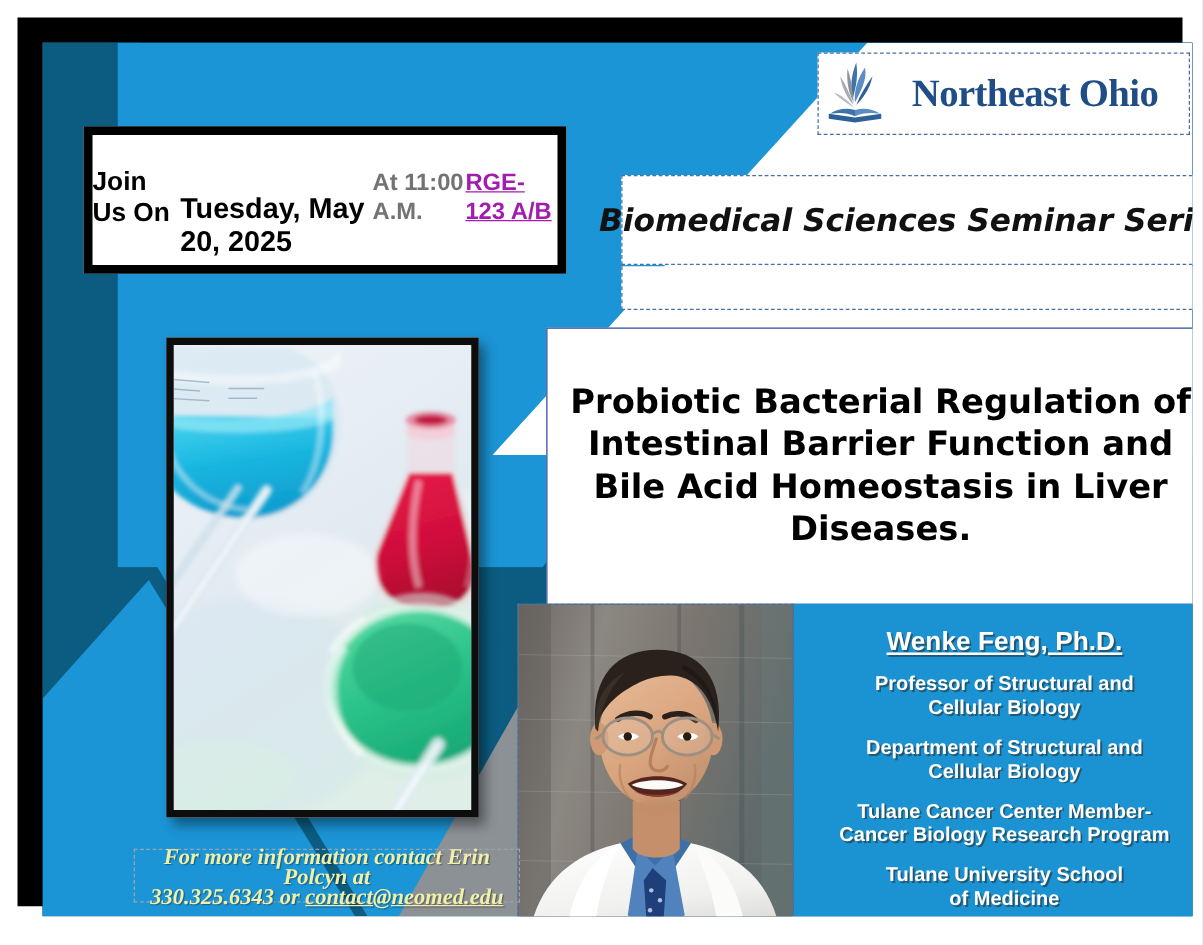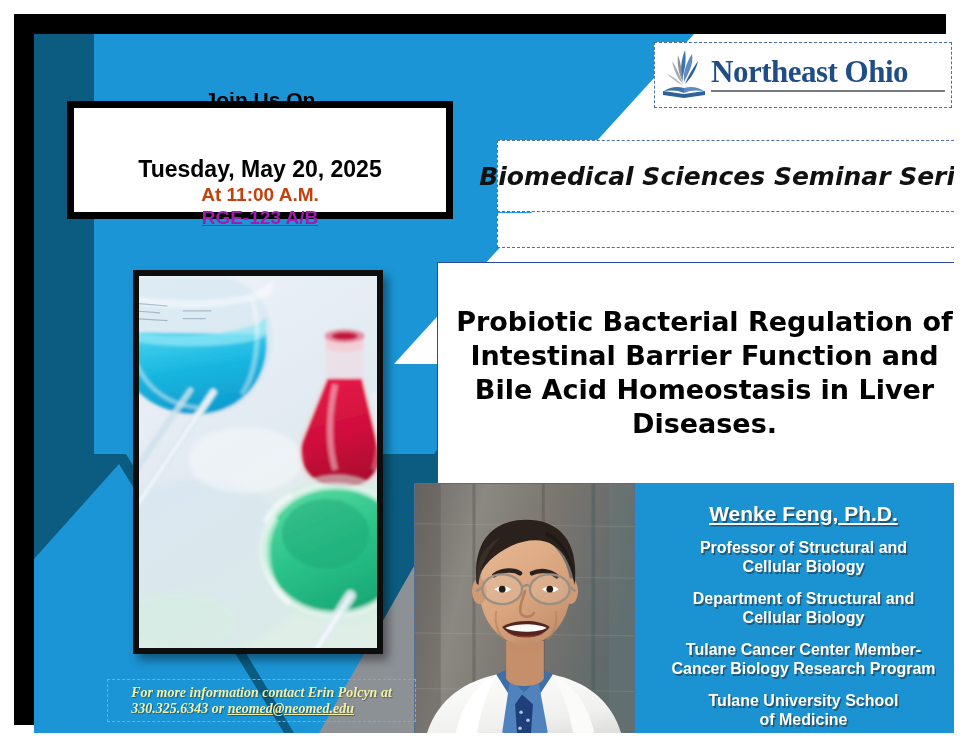--- a/index.html
+++ b/index.html
@@ -76,43 +76,43 @@
     clip-path:polygon(120px 369px, 330px 0, 620px 0, 620px 369px);
   }
 
   
   .logo-box{
     position:absolute;left:620px;top:8px;width:298px;height:66px;
     background:#ffffff;border:1px dashed #4a6fa5;box-sizing:border-box;
     display:flex;align-items:center;padding:4px 6px;
   }
   .logo-mark{width:46px;height:54px;flex:0 0 46px;}
-  .logo-words{flex:1;display:flex;flex-direction:column;justify-content:center;padding-left:4px;}
+  .logo-words{flex:1;display:flex;justify-content:center;padding-left:4px;}
   .logo-top{
     font-family:"Liberation Serif", serif;
     font-weight:bold;font-size:31px;line-height:32px;color:#1f4e87;
     letter-spacing:-0.5px;white-space:nowrap;
   }
   .logo-rule{height:2px;background:#777b80;margin:2px 0 2px 0;}
   .logo-bottom{
     font-family:"Liberation Sans", sans-serif;
     font-weight:bold;font-size:12.5px;line-height:13px;color:#2b2b2b;
     letter-spacing:3.2px;white-space:nowrap;
   }
 
   
   .joinbox{
     position:absolute;left:33px;top:67px;width:386px;height:118px;
     background:#ffffff;border:7px solid #000000;box-sizing:border-box;
-    display:flex;flex-direction:column;align-items:center;justify-content:center;
+    display:flex;flex-direction:row;align-items:center;justify-content:center;
     padding-bottom:4px;
   }
   .join-l1{font-size:21px;font-weight:bold;color:#000;line-height:25px;}
   .join-l2{font-size:23px;font-weight:bold;color:#000;line-height:27px;margin-top:44px;}
-  .join-l3{font-size:19px;font-weight:bold;color:#c2410c;line-height:23px;}
+  .join-l3{font-size:19px;font-weight:bold;color:#737373;line-height:23px;}
   .join-l4{font-size:19px;font-weight:bold;color:#a21caf;line-height:23px;text-decoration:underline;}
 
   
   .series-box{
     position:absolute;left:463px;top:106px;width:472px;height:72px;
     background:#ffffff;border:1px dashed #4a6fa5;box-sizing:border-box;
     display:flex;align-items:center;justify-content:center;
   }
   .series-text{
     font-family:"DejaVu Sans", sans-serif;
@@ -171,22 +171,22 @@
   }
 
   
   .contact-box{
     position:absolute;left:73px;top:645px;width:309px;height:43px;
     border:1px dashed #9aa3ad;box-sizing:border-box;
     display:flex;align-items:center;justify-content:center;
   }
   .contact-text{
     font-family:"Liberation Serif", serif;
-    font-style:italic;font-weight:bold;font-size:14px;line-height:16px;
-    color:#f2f0a8;text-align:left;
+    font-style:italic;font-weight:bold;font-size:18px;line-height:16px;
+    color:#f2f0a8;text-align:center;
     text-shadow:1px 1px 1px rgba(0,0,0,.35);
   }
   .contact-text u{text-decoration:underline;}
 </style>
 </head>
 <body>
 
 <div id="poster">
   <div class="frame">
     <div class="canvas">
@@ -429,19 +429,19 @@
 Cellular Biology</div>
         <div class="sp-block">Tulane Cancer Center Member-
 Cancer Biology Research Program</div>
         <div class="sp-block">Tulane University School
 of Medicine</div>
       </div>
 
       <div class="contact-box">
         <div class="contact-text">
           <span>For more information contact Erin Polcyn at</span><br>
-          <span>330.325.6343 or </span><u>neomed@neomed.edu</u>
+          <span>330.325.6343 or </span><u>contact@neomed.edu</u>
         </div>
       </div>
 
     </div>
   </div>
 </div>
 
 </body></html>

